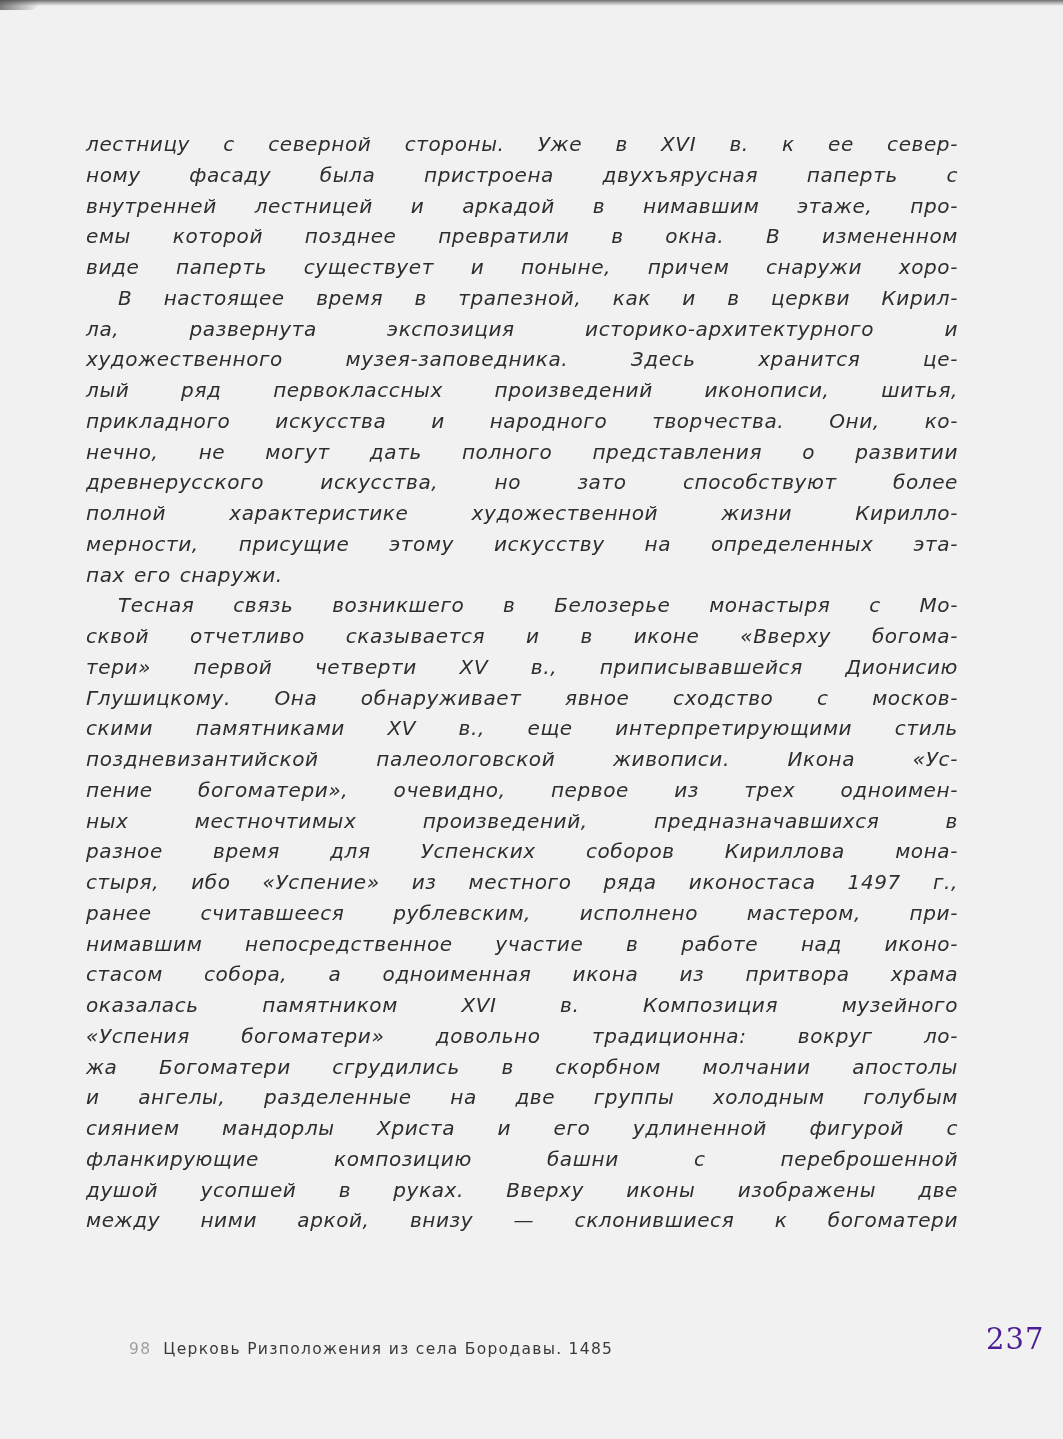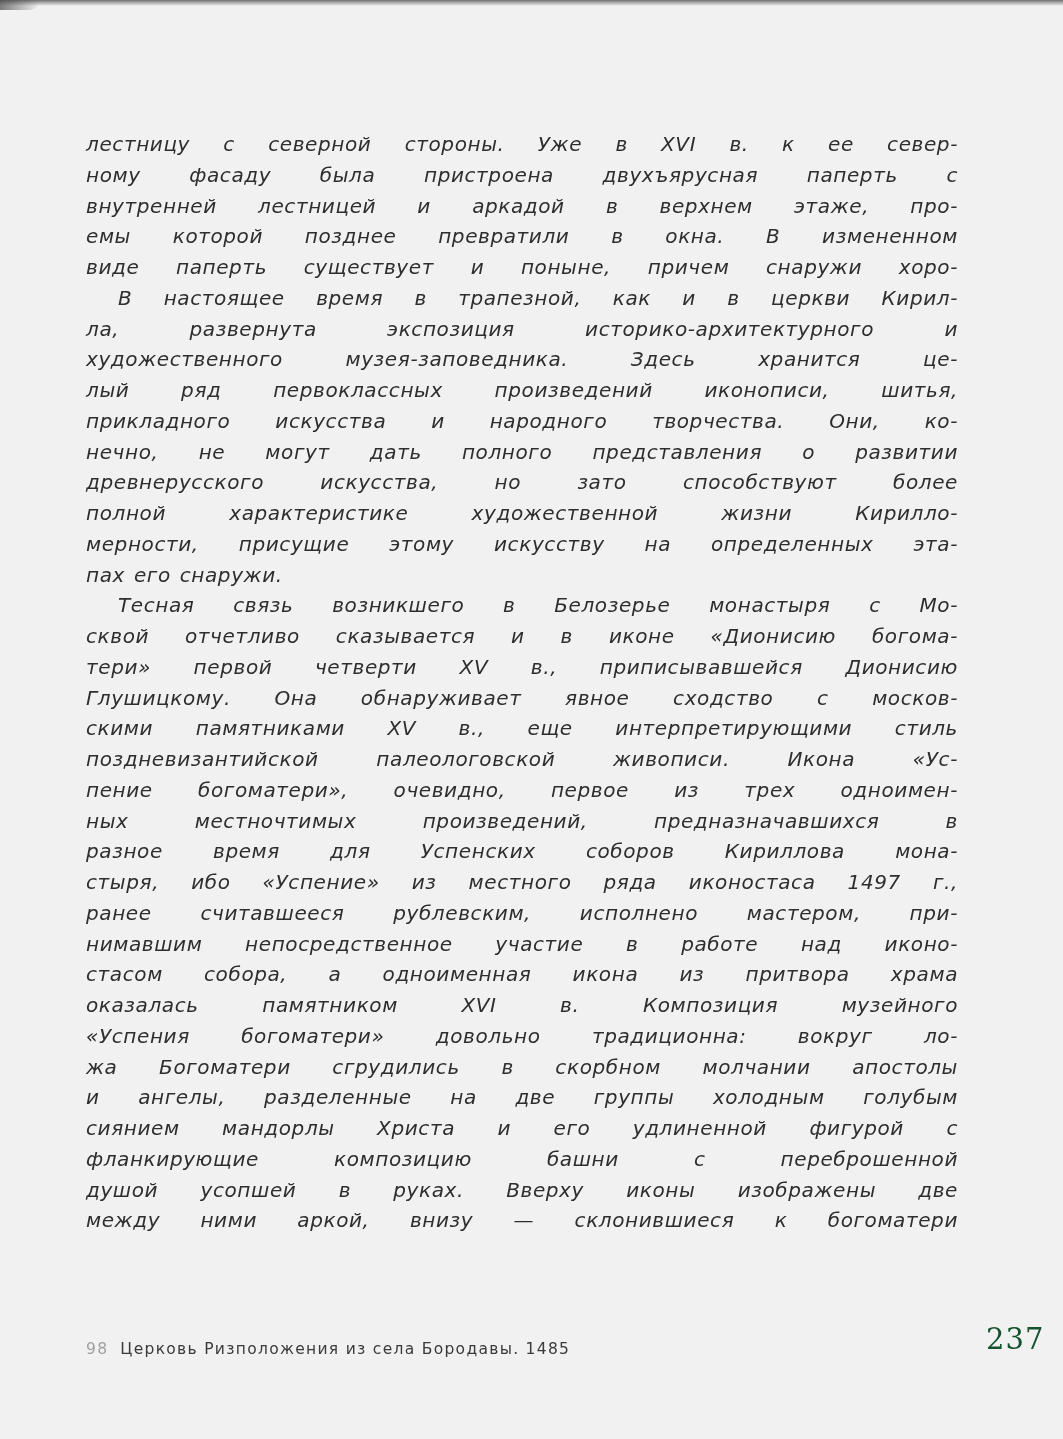--- a/index.html
+++ b/index.html
@@ -35,56 +35,56 @@
     word-spacing: 2px;
     font-style: italic;
   }
   .line.last { text-align-last: left; }
   .line.indent { padding-left: 32px; }
   .caption {
     position: absolute; left: 86px; top: 1340px;
     font-size: 15.5px; letter-spacing: 1.3px; color: #3a3a3a;
     white-space: nowrap;
   }
-  .caption .num { opacity: 0.45; margin-right: 12px; }
+  .caption .num { opacity: 0.45; margin-right: 12px; margin-left: 43px; }
   .page-number {
     position: absolute; left: 986px; top: 1322px;
     font-family: "DejaVu Serif", "Liberation Serif", serif;
-    font-size: 29px; letter-spacing: 1px; color: #14532d;
+    font-size: 29px; letter-spacing: 1px; color: #4c1d95;
   }
 </style>
 </head>
 <body>
 
 <div class="top-shadow"></div>
 <div class="corner-shadow"></div>
 
 <div class="page-body" id="page-body">
     <div>
       <span class="line">лестницу с северной стороны. Уже в XVI в. к ее север-</span>
       <span class="line">ному фасаду была пристроена двухъярусная паперть с</span>
-      <span class="line">внутренней лестницей и аркадой в верхнем этаже, про-</span>
+      <span class="line">внутренней лестницей и аркадой в нимавшим этаже, про-</span>
       <span class="line">емы которой позднее превратили в окна. В измененном</span>
       <span class="line">виде паперть существует и поныне, причем снаружи хоро-</span>
     </div>
     <div>
       <span class="line indent">В настоящее время в трапезной, как и в церкви Кирил-</span>
       <span class="line">ла, развернута экспозиция историко-архитектурного и</span>
       <span class="line">художественного музея-заповедника. Здесь хранится це-</span>
       <span class="line">лый ряд первоклассных произведений иконописи, шитья,</span>
       <span class="line">прикладного искусства и народного творчества. Они, ко-</span>
       <span class="line">нечно, не могут дать полного представления о развитии</span>
       <span class="line">древнерусского искусства, но зато способствуют более</span>
       <span class="line">полной характеристике художественной жизни Кирилло-</span>
       <span class="line">мерности, присущие этому искусству на определенных эта-</span>
       <span class="line last">пах его снаружи.</span>
     </div>
     <div>
       <span class="line indent">Тесная связь возникшего в Белозерье монастыря с Мо-</span>
-      <span class="line">сквой отчетливо сказывается и в иконе «Дионисию богома-</span>
+      <span class="line">сквой отчетливо сказывается и в иконе «Вверху богома-</span>
       <span class="line">тери» первой четверти XV в., приписывавшейся Дионисию</span>
       <span class="line">Глушицкому. Она обнаруживает явное сходство с москов-</span>
       <span class="line">скими памятниками XV в., еще интерпретирующими стиль</span>
       <span class="line">поздневизантийской палеологовской живописи. Икона «Ус-</span>
       <span class="line">пение богоматери», очевидно, первое из трех одноимен-</span>
       <span class="line">ных местночтимых произведений, предназначавшихся в</span>
       <span class="line">разное время для Успенских соборов Кириллова мона-</span>
       <span class="line">стыря, ибо «Успение» из местного ряда иконостаса 1497 г.,</span>
       <span class="line">ранее считавшееся рублевским, исполнено мастером, при-</span>
       <span class="line">нимавшим непосредственное участие в работе над иконо-</span>

